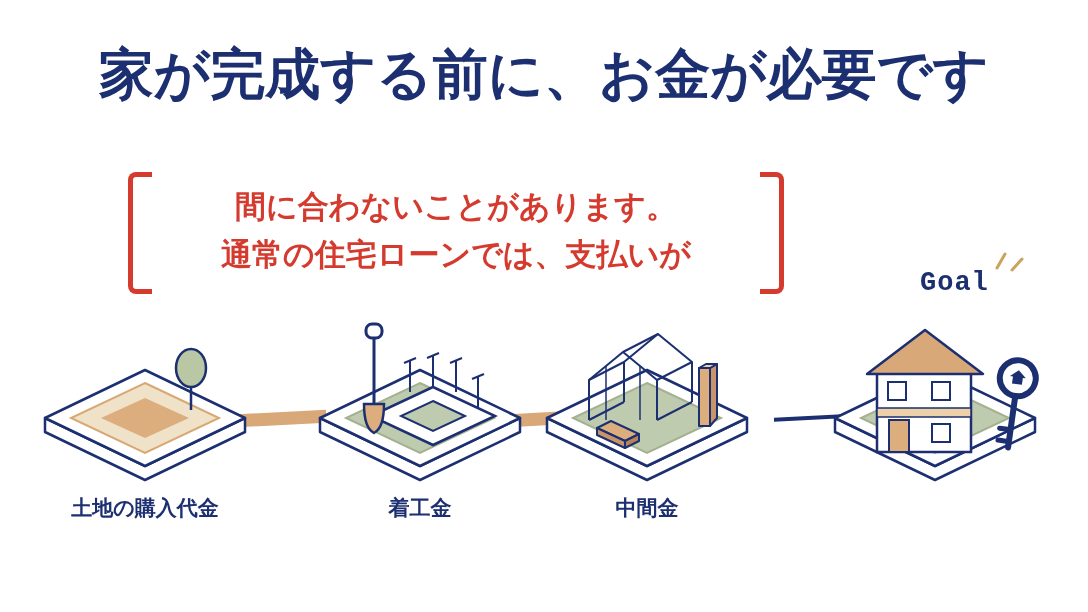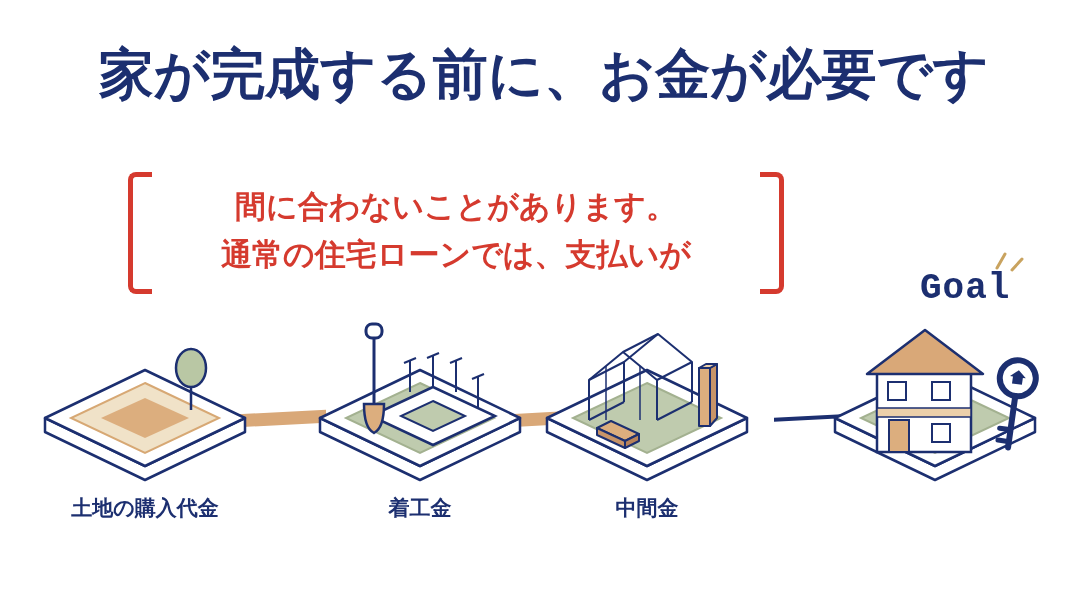--- a/index.html
+++ b/index.html
@@ -22,21 +22,21 @@
   }
   .bracket.right{
     border-right:5px solid #d53a2e;border-top:5px solid #d53a2e;border-bottom:5px solid #d53a2e;
     border-top-right-radius:8px;border-bottom-right-radius:8px;
   }
   .callout-text{
     flex:1;text-align:center;color:#d53a2e;font-size:31px;font-weight:800;line-height:1.55;
   }
   .goal{position:absolute;left:916px;top:246px;width:120px;height:56px;}
   .goal-word{
-    position:absolute;left:4px;top:22px;font-size:36px;font-weight:800;color:#1c2f70;letter-spacing:1px;
+    position:absolute;left:4px;top:22px;font-size:27px;font-weight:800;color:#1c2f70;letter-spacing:1px;
   }
   .goal-sparkles{position:absolute;left:76px;top:0px;}
   .connector{position:absolute;background:#d9a878;height:13px;transform:skewY(-3deg);}
   .connector.c1{left:238px;top:412px;width:88px;}
   .connector.c2{left:514px;top:412px;width:72px;}
   .connector.navy{left:774px;top:416px;width:68px;height:4px;background:#1c2f70;}
   .stage{
     position:absolute;top:268px;width:240px;display:flex;flex-direction:column;align-items:center;
   }
   .stage.s1{left:25px;}

